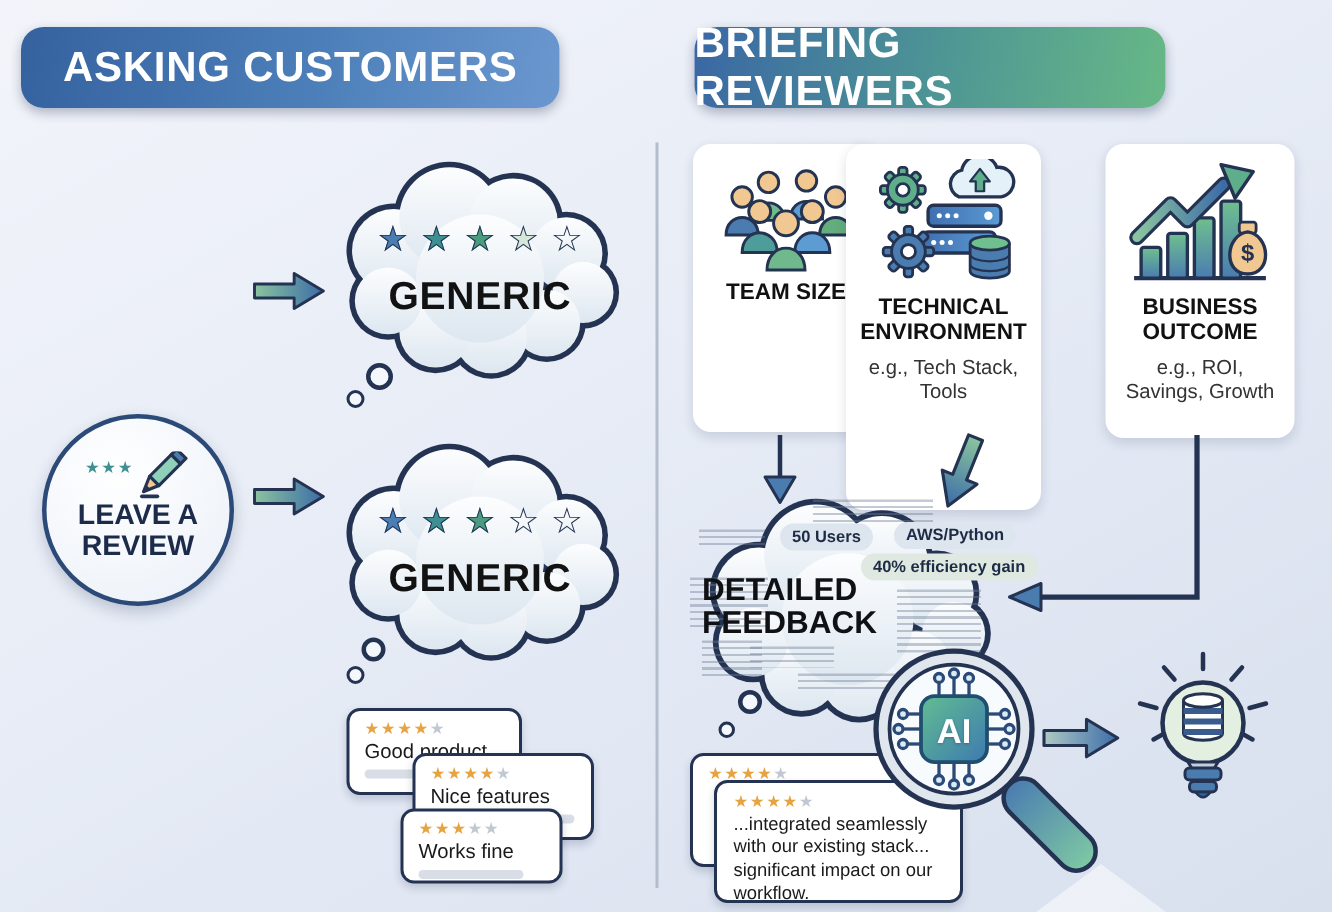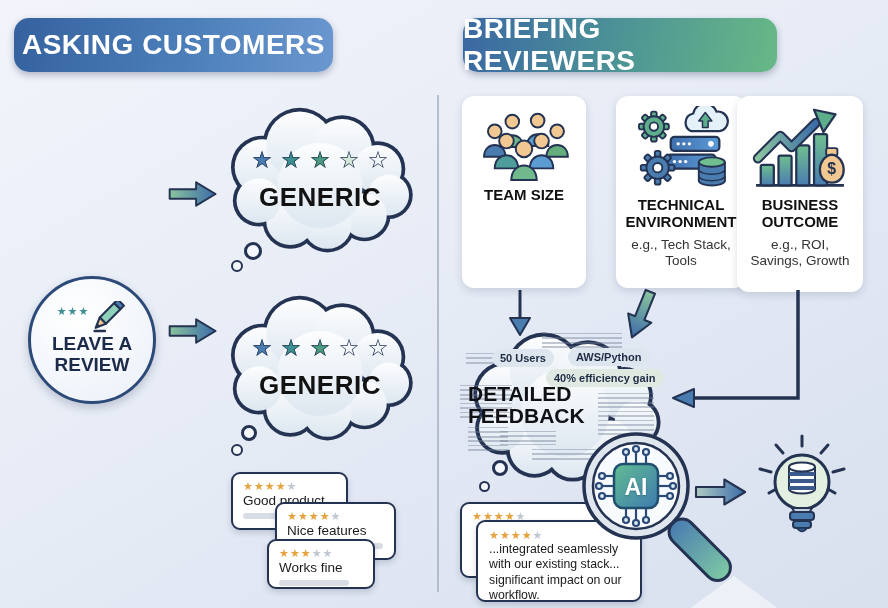--- a/index.html
+++ b/index.html
@@ -2,21 +2,21 @@
 <html><head>
 <meta charset="utf-8">
 <style>
   html,body{margin:0;padding:0;background:#dfe5f0;font-family:"Liberation Sans",sans-serif;}
   #canvas{position:relative;width:888px;height:608px;overflow:hidden;
     background:linear-gradient(150deg,#f2f4fa 0%,#e7ecf6 45%,#d8e0ee 100%);}
   .abs{position:absolute;}
   
   .banner{position:absolute;top:18px;height:54px;border-radius:15px;display:flex;align-items:center;justify-content:center;
     color:#fff;font-size:28px;font-weight:800;letter-spacing:.5px;box-shadow:0 3px 7px rgba(25,40,75,.3);}
-  .banner-left{left:14px;width:319px;background:linear-gradient(100deg,#35629f,#4c7fb9 55%,#6b97cf);}
+  .banner-left{left:14px;width:359px;background:linear-gradient(100deg,#35629f,#4c7fb9 55%,#6b97cf);}
   .banner-right{left:463px;width:314px;background:linear-gradient(100deg,#3a67a4,#4f9894 55%,#67b886);}
   .divider{position:absolute;left:437px;top:95px;width:2px;height:497px;background:#b3bdcc;}
   
   .review-circle{position:absolute;left:28px;top:276px;width:128px;height:128px;border-radius:50%;
     background:radial-gradient(circle at 38% 30%,#ffffff,#eaf0f8);border:3px solid #2c4a78;box-sizing:border-box;
     box-shadow:0 4px 10px rgba(25,40,75,.22);display:flex;flex-direction:column;align-items:center;justify-content:center;}
   .circle-top{display:flex;align-items:center;height:34px;margin-top:-4px;}
   .mini-stars{font-size:11px;color:#3d8f91;letter-spacing:1px;position:relative;top:-6px;}
   .circle-label{font-size:19px;font-weight:800;color:#1c2b4a;line-height:1.1;text-align:center;}
   
@@ -36,21 +36,21 @@
   .rstars{font-size:11px;letter-spacing:1px;line-height:1.1;}
   .so{color:#e6a33f}.sg{color:#c2c8d2}
   .rtext{font-size:13.5px;color:#1a1a1a;font-weight:500;margin-top:1px;}
   .rbar{height:6px;border-radius:3px;background:#d9dee6;margin-top:5px;}
   
   .info-card{position:absolute;top:96px;background:#fff;border-radius:12px;box-shadow:0 3px 8px rgba(25,40,75,.15);
     display:flex;flex-direction:column;align-items:center;padding-top:10px;box-sizing:border-box;}
   .ic-title{font-size:15px;font-weight:800;color:#111;text-align:center;line-height:1.15;margin-top:4px;}
   .ic-sub{font-size:13.5px;color:#333;text-align:center;line-height:1.25;margin-top:6px;padding:0 8px;}
   
-  .pill{position:absolute;background:#dde5ee;border-radius:9px;padding:3px 8px;font-size:11px;font-weight:700;color:#1e2b45;white-space:nowrap;}
+  .pill{position:absolute;background:#dde5ee;border-radius:9px;padding:3px 8px;font-size:11px;font-weight:700;color:#1e2b45;white-space:nowrap;margin-left:28px;}
   .pill.green{background:#dfe9e1;}
   .bigcloud-label{position:absolute;left:20px;top:60px;width:194px;font-size:21px;font-weight:800;color:#0f1115;line-height:1.05;}
   .micro{position:absolute;opacity:.75;filter:blur(.4px);
     background:repeating-linear-gradient(180deg,rgba(110,125,150,.55) 0 1.5px,transparent 1.5px 4.5px);}
   
   .ai-chip-text{position:absolute;left:614px;top:474px;width:44px;text-align:center;font-size:23px;font-weight:800;color:#fff;
     text-shadow:0 1px 2px rgba(20,50,70,.35);}
   .outcome-label{position:absolute;left:720px;top:543px;width:160px;text-align:center;font-size:17px;font-weight:800;color:#16233f;line-height:1.2;}
   .bg-chevron{position:absolute;left:688px;top:576px;width:0;height:0;border-left:46px solid transparent;border-right:46px solid transparent;
     border-bottom:34px solid rgba(255,255,255,.5);}
@@ -278,21 +278,21 @@
           </g>
         <g>
             <circle cx="50" cy="44" r="8.5" fill="#f2c892"></circle>
             <path d="M37,76 C37,56 63,56 63,76 Z" fill="#6fb98c"></path>
           </g>
       </g>
     </svg>
     <div class="ic-title">TEAM SIZE</div>
   </div>
 
-  <div class="info-card" style="left:616px;width:130px;height:192px">
+  <div class="info-card" style="left:564px;width:130px;height:244px">
     <svg width="104" height="86" viewBox="0 0 110 92">
       <path d="M66,27 a10,10 0 0 1 2,-19 a13,13 0 0 1 25,-2 a9,9 0 0 1 3,21 z" fill="#e4f1f8" stroke="#243352" stroke-width="2.4"></path>
       <polygon points="81,7 74,16 78,16 78,23 84,23 84,16 88,16" fill="#5eae8b" stroke="#243352" stroke-width="1.6" stroke-linejoin="round"></polygon>
       <g transform="translate(26,22)" stroke="#243352" stroke-width="2">
         <g fill="#5eae8b">
           <rect x="-3" y="-16" width="6" height="7" rx="2"></rect>
             <rect x="-3" y="9" width="6" height="7" rx="2"></rect>
           <rect x="-16" y="-3" width="7" height="6" rx="2"></rect>
             <rect x="9" y="-3" width="7" height="6" rx="2"></rect>
           <rect x="-3" y="-16" width="6" height="7" rx="2" transform="rotate(45)"></rect>

